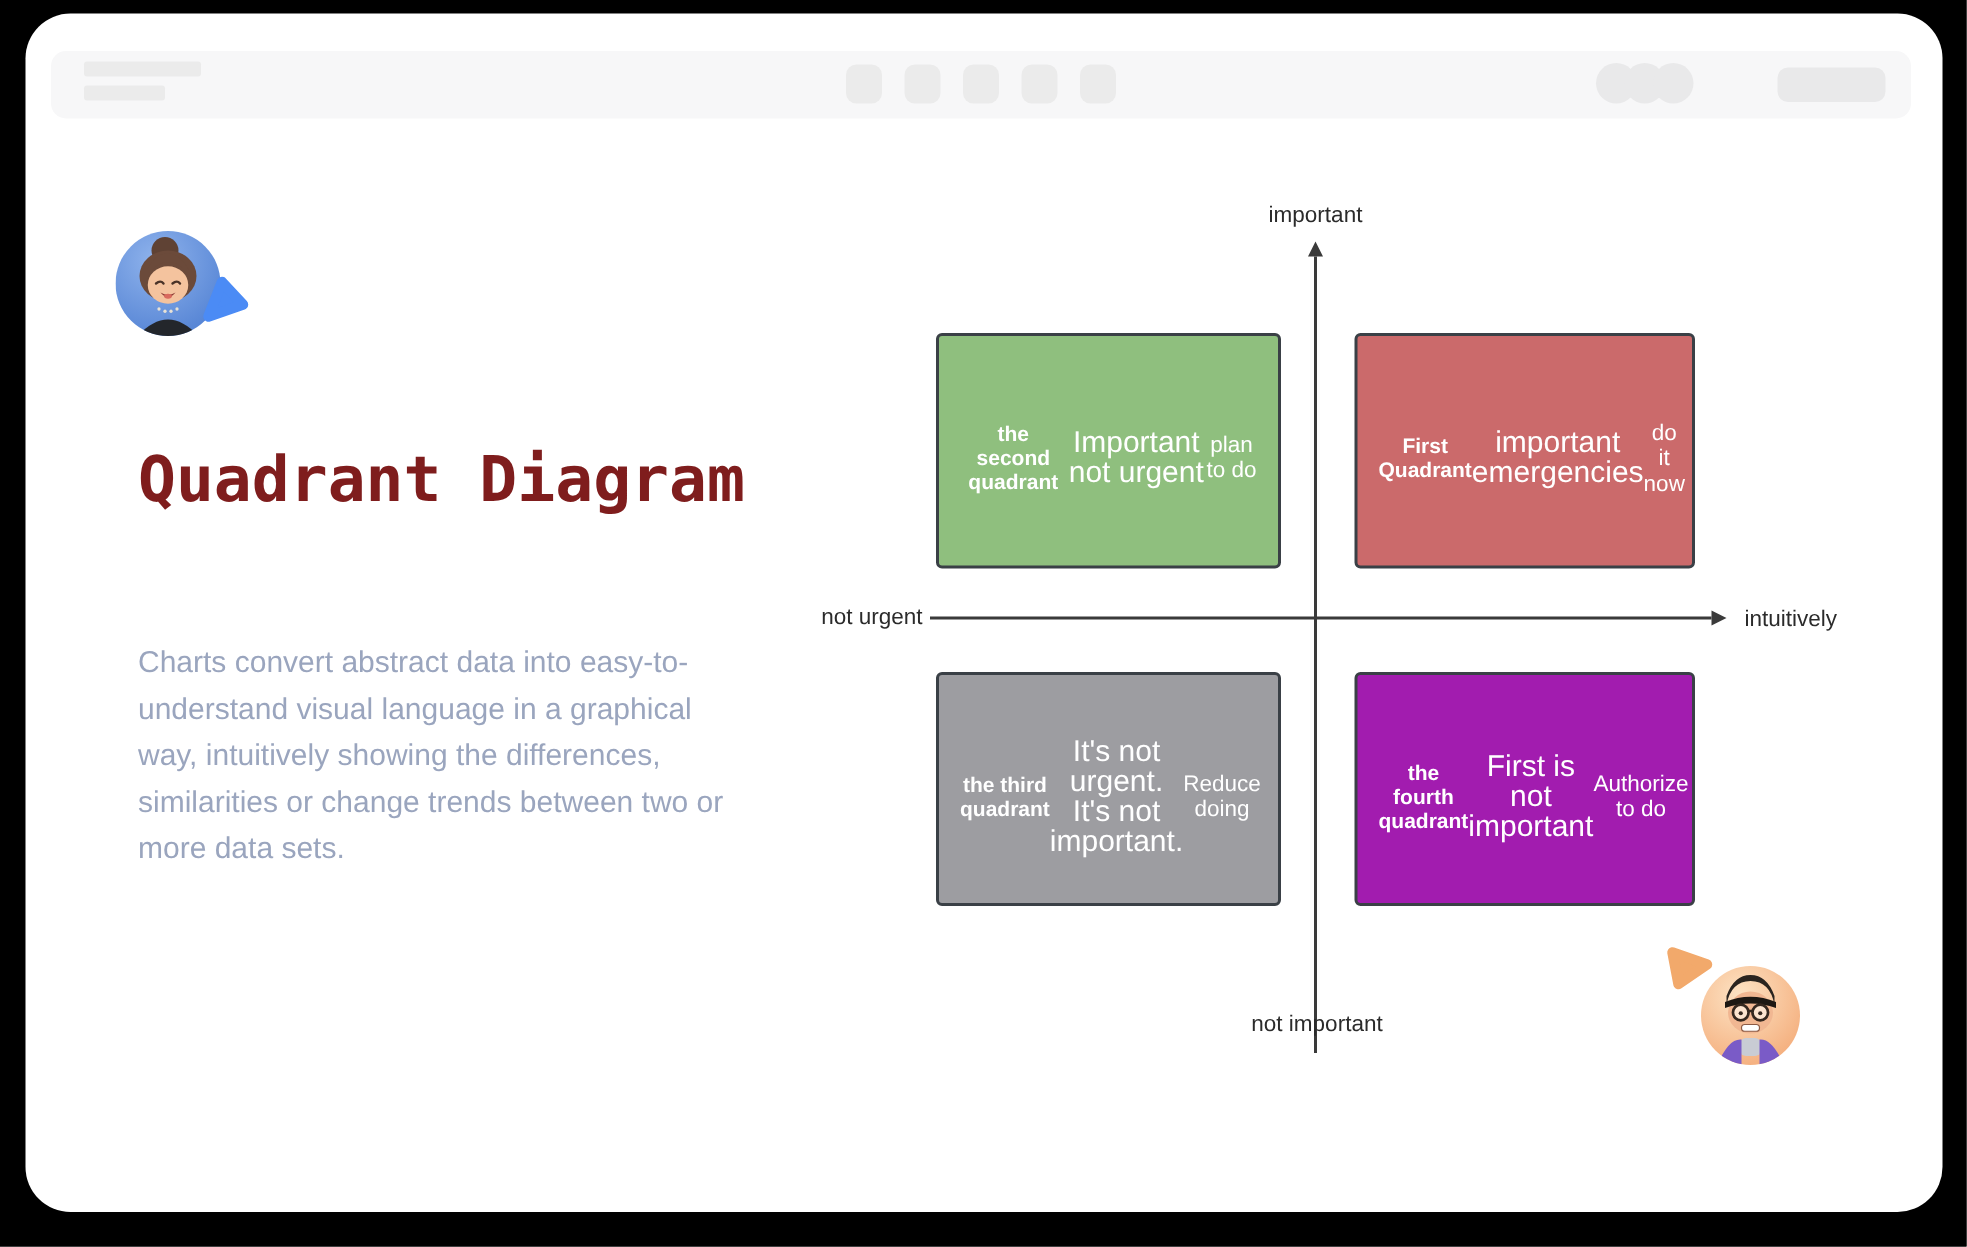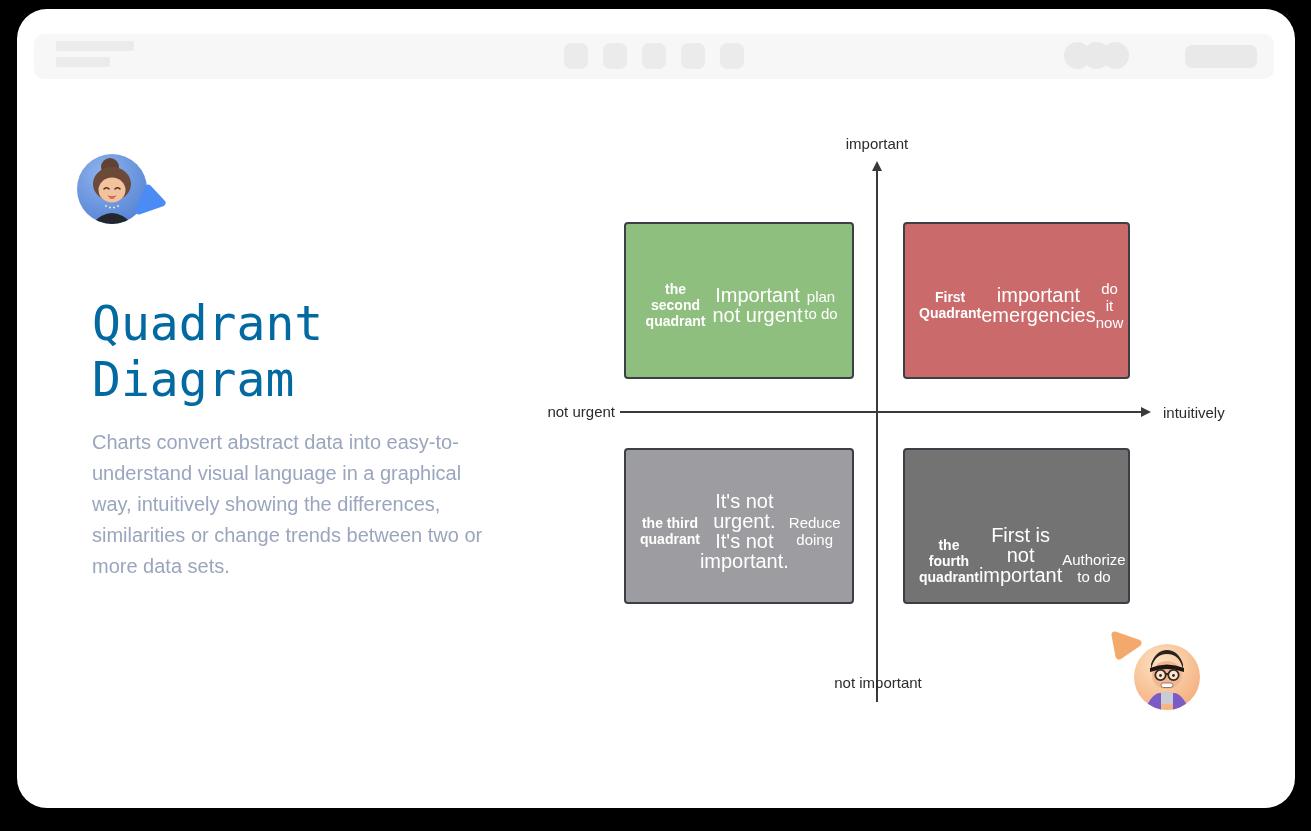--- a/index.html
+++ b/index.html
@@ -21,22 +21,22 @@
   .tb-circles { position:absolute; right:145px; top:8px; display:flex; }
   .tb-circle { width:27px; height:27px; border-radius:50%; background:#e9e9ea; }
   .tb-circle + .tb-circle { margin-left:-8px; }
   .tb-pill { position:absolute; right:17px; top:11px; width:72px; height:23px;
              background:#e9e9ea; border-radius:7px; }
 
   
   .avatar1 { position:absolute; left:60px; top:145px; width:70px; height:70px; }
   .cursor1 { position:absolute; left:114px; top:173px; width:36px; height:36px; }
   .page-title { position:absolute; left:75px; top:286px; width:460px;
-                font-family:"DejaVu Sans Mono", monospace; font-weight:400;
-                font-size:48px; letter-spacing:0px; color:#0369a1; }
+                font-family:"DejaVu Sans Mono", monospace; font-weight:700;
+                font-size:42px; letter-spacing:0px; color:#7f1d1d; }
   .page-desc { position:absolute; left:75px; top:418px; width:394px;
                font-size:20px; line-height:31px; color:#9aa5be; }
 
   
   .axis { position:absolute; background:#3a3a3a; }
   .x-axis { left:603px; top:402px; width:521px; height:2px; }
   .y-axis { left:859px; top:162px; width:2px; height:531px; }
   .arr-right { position:absolute; left:1124px; top:398px; width:0; height:0;
                border-top:5px solid transparent; border-bottom:5px solid transparent;
                border-left:10px solid #3a3a3a; }
@@ -144,21 +144,21 @@
   <div class="qbox q-bl" style="background: rgb(157, 157, 161); border-color: rgb(58, 64, 70); color: rgb(255, 255, 255);">
     <div class="q-title">the third quadrant</div>
     <div class="q-sub">It's not urgent. It's not important.</div>
     <div class="q-act">Reduce doing</div>
   </div>
   <div class="qbox q-tr" style="background: rgb(203, 106, 107); border-color: rgb(58, 64, 70); color: rgb(255, 255, 255);">
     <div class="q-title">First Quadrant</div>
     <div class="q-sub">important emergencies</div>
     <div class="q-act">do it now</div>
   </div>
-  <div class="qbox q-br" style="background: #737373; border-color: rgb(58, 64, 70); color: rgb(255, 255, 255); align-items: flex-end;">
+  <div class="qbox q-br" style="background: #a21caf; border-color: rgb(58, 64, 70); color: rgb(255, 255, 255);">
     <div class="q-title">the fourth quadrant</div>
     <div class="q-sub">First is not important</div>
     <div class="q-act">Authorize to do</div>
   </div>
 
   <svg class="cursor2" viewBox="0 0 34 34">
     <polygon points="6,7 29,15 10,28" stroke-width="7" stroke-linejoin="round" fill="#f2a96b"></polygon>
     <polygon points="6,7 29,15 10,28" stroke-width="7" stroke-linejoin="round" stroke="#f2a96b" fill="none"></polygon>
   </svg>
   <div class="avatar2">

